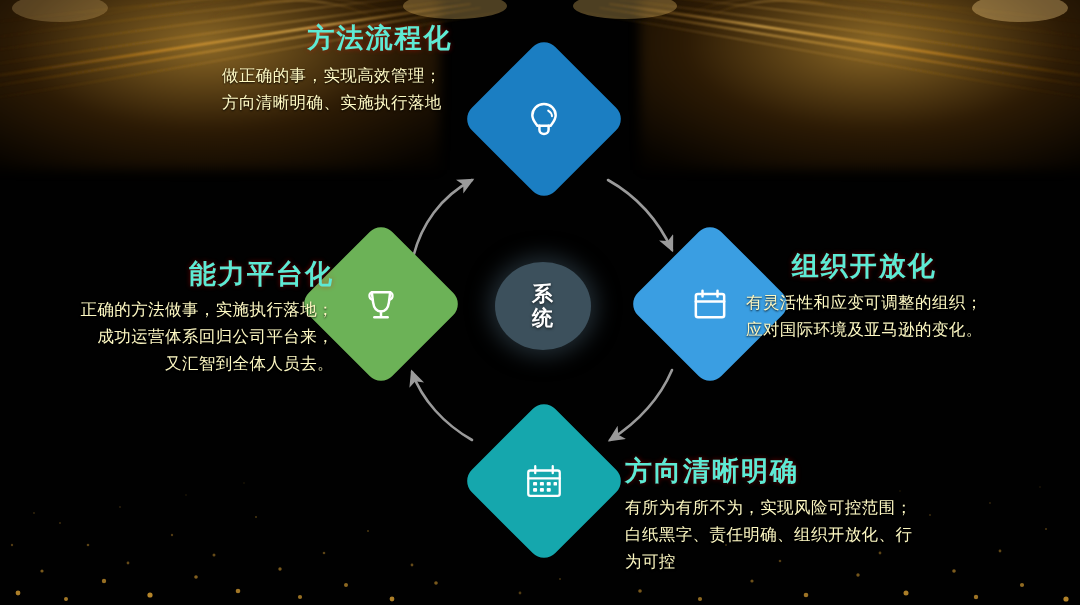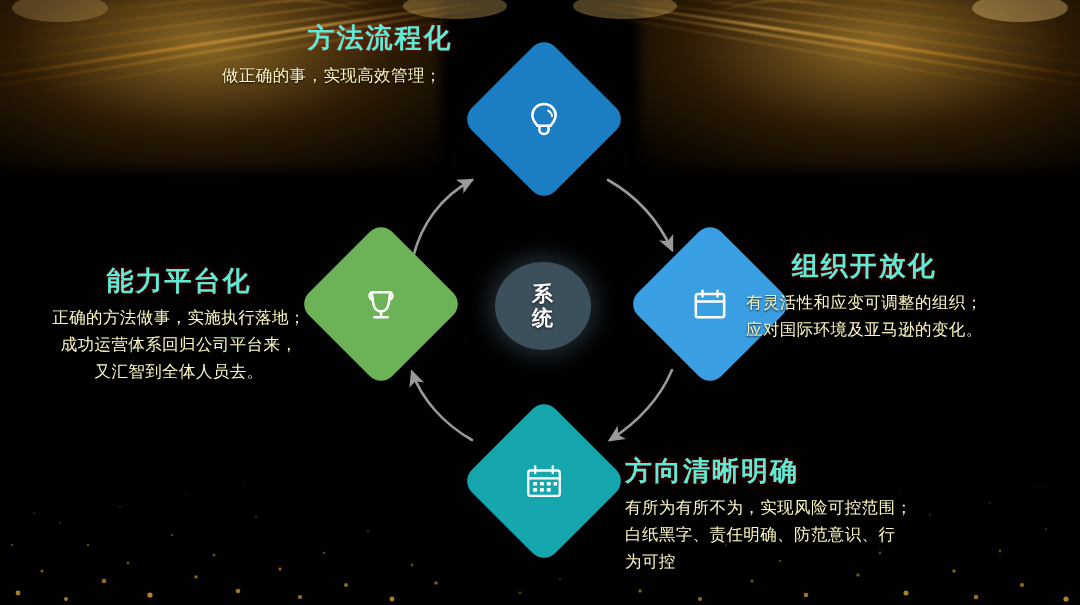--- a/index.html
+++ b/index.html
@@ -51,21 +51,21 @@
     line-height:1.62;
     letter-spacing:.4px;
     text-shadow:0 1px 2px rgba(0,0,0,.9);
     white-space:nowrap;
   }
 
   #block-top      { left:222px; top:22px;  text-align:left; }
   #block-top .block-title { text-align:center; width:316px; margin-bottom:8px; }
   #block-right    { left:746px; top:250px; text-align:center; }
   #block-right .block-title { margin-bottom:7px; }
-  #block-left     { left:24px;  top:265px; text-align:center; width:310px; }
+  #block-left     { left:24px;  top:258px; text-align:right; width:310px;font-family:Liberation Serif, serif; }
   #block-left .block-title { margin-bottom:7px; }
   #block-bottom   { left:625px; top:455px; text-align:left; }
   #block-bottom .block-title { margin-bottom:7px; }
 
   
   .diamond {
     position:absolute;
     width:118px; height:118px;
     border-radius:16px;
     transform:rotate(45deg);
@@ -289,20 +289,21 @@
     <div class="ctext">
       <div>系</div>
       <div>统</div>
     </div>
   </div>
 
   <div class="block" id="block-top">
     <div class="block-title">方法流程化</div>
     <div class="block-body">
       <div>做正确的事，实现高效管理；</div>
+      <div>方向清晰明确、实施执行落地</div>
     </div>
   </div>
 
   <div class="block" id="block-right">
     <div class="block-title">组织开放化</div>
     <div class="block-body">
       <div>有灵活性和应变可调整的组织；</div>
       <div>应对国际环境及亚马逊的变化。</div>
     </div>
   </div>
@@ -313,18 +314,18 @@
       <div>正确的方法做事，实施执行落地；</div>
       <div>成功运营体系回归公司平台来，</div>
       <div>又汇智到全体人员去。</div>
     </div>
   </div>
 
   <div class="block" id="block-bottom">
     <div class="block-title">方向清晰明确</div>
     <div class="block-body">
       <div>有所为有所不为，实现风险可控范围；</div>
-      <div>白纸黑字、责任明确、防范意识、行</div>
+      <div>白纸黑字、责任明确、组织开放化、行</div>
       <div>为可控</div>
     </div>
   </div>
 
 </div>
 
 </body></html>

